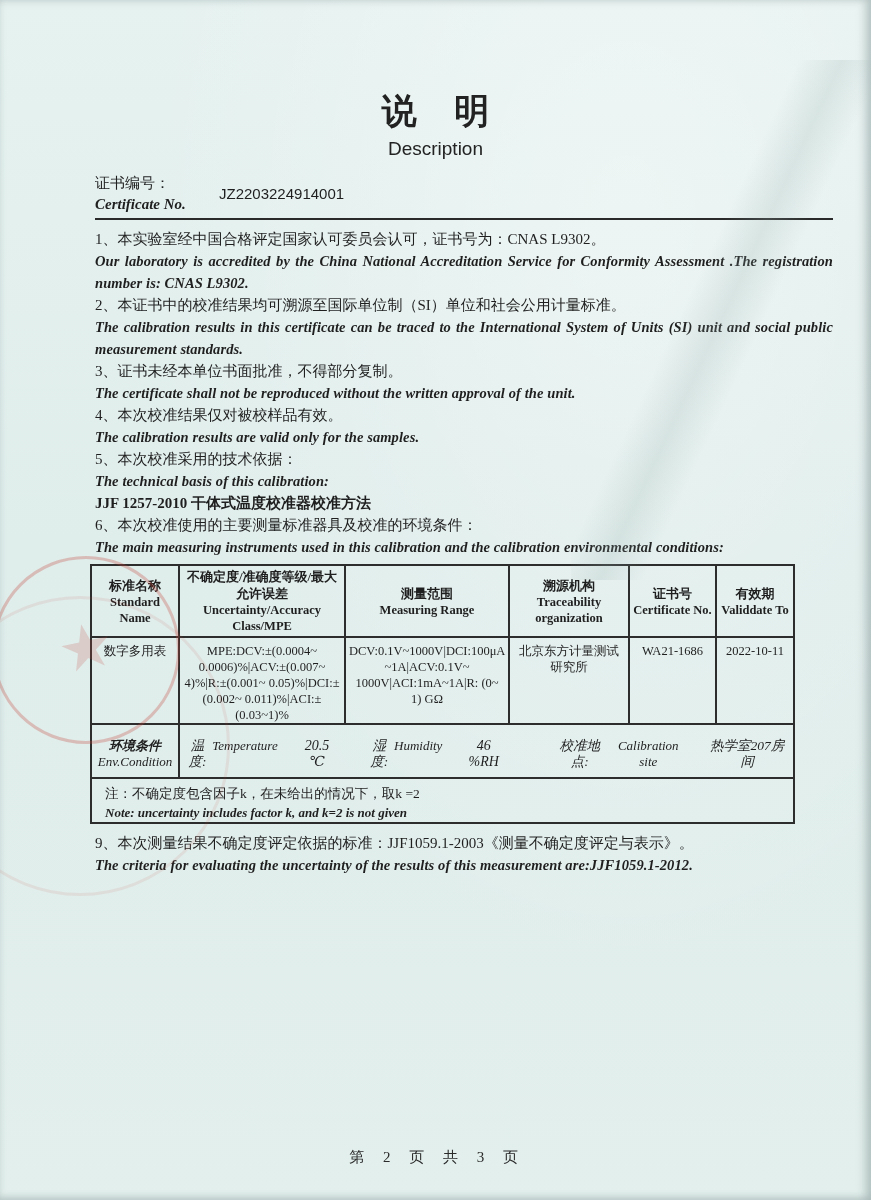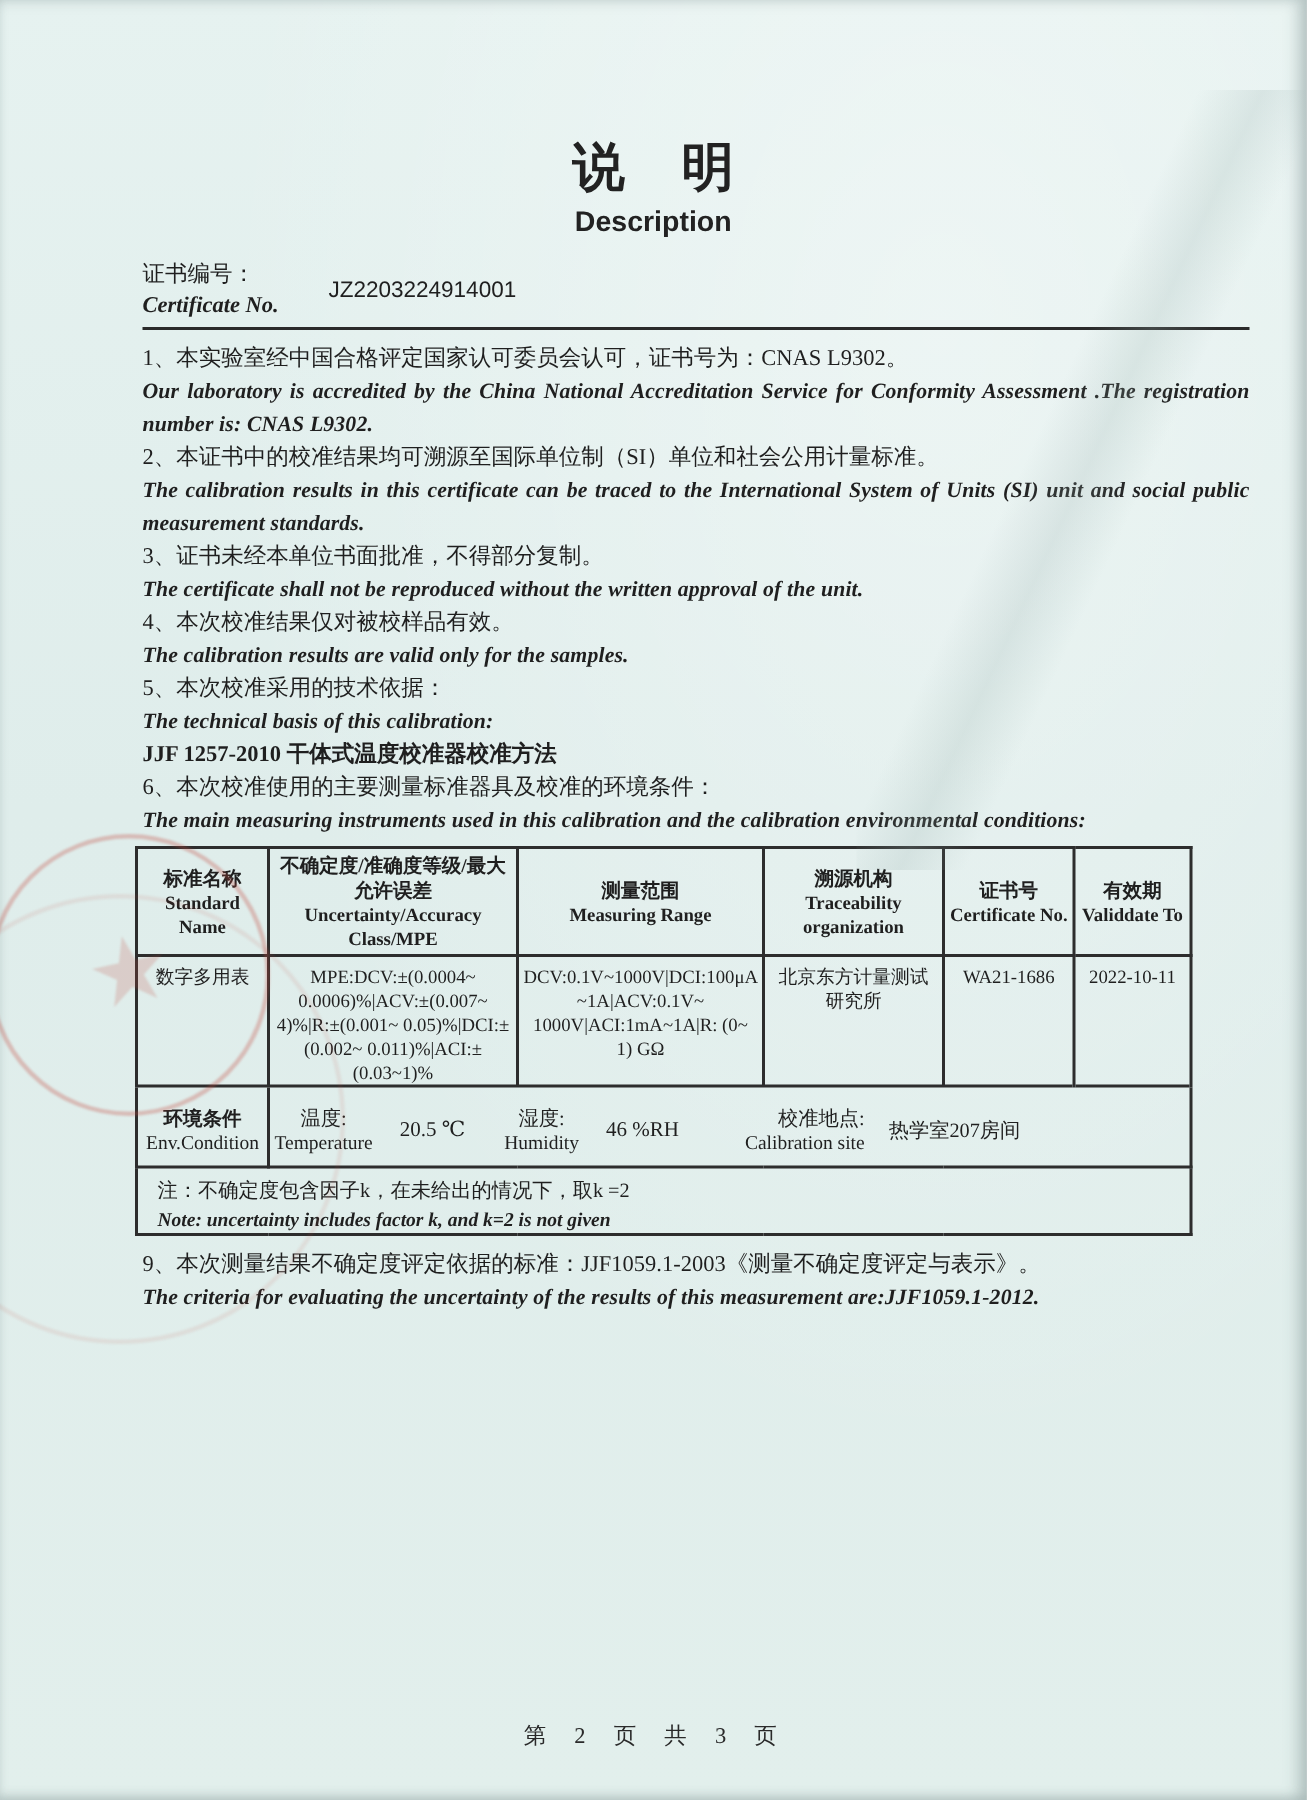--- a/index.html
+++ b/index.html
@@ -12,21 +12,21 @@
       radial-gradient(ellipse at 72% 18%, rgba(255,255,255,0.35), transparent 55%),
       linear-gradient(180deg,#e6f2f0 0%,#dfedeb 45%,#e2efec 100%);
     box-shadow: inset -6px 0 9px rgba(110,130,128,0.35), inset 0 -3px 6px rgba(140,160,158,0.25);
   }
   .crease { position:absolute; right:0; top:60px; width:300px; height:520px; pointer-events:none;
     background:linear-gradient(115deg, transparent 42%, rgba(150,175,172,0.22) 50%, transparent 58%); }
 
   .title-cn { margin-top:88px; text-align:center; font-family:"Liberation Sans","DejaVu Sans",sans-serif;
     font-weight:bold; font-size:35px; letter-spacing:14px; text-indent:14px; color:#222; }
   .title-en { text-align:center; font-family:"Liberation Sans","DejaVu Sans",sans-serif;
-    font-weight:bold; font-size:19px; margin-top:3px; color:#222; }
+    font-weight:normal; font-size:19px; margin-top:3px; color:#222; }
 
   .content { margin-left:95px; margin-right:38px; }
 
   .cert-block { display:flex; align-items:center; margin-top:13px;
     border-bottom:2.5px solid #2a2a2a; padding-bottom:3px; }
   .cert-labels { width:110px; }
   .cert-label-cn { font-size:15px; line-height:21px; }
   .cert-label-en { font-size:15px; font-weight:bold; font-style:italic; line-height:21px; }
   .cert-no { font-family:"Liberation Sans","DejaVu Sans",sans-serif; font-size:15px; margin-left:14px; margin-top:-2px; }
 
@@ -42,26 +42,26 @@
   col.c1{width:88px} col.c2{width:166px} col.c3{width:164px} col.c4{width:120px} col.c5{width:87px} col.c6{width:78px}
   .std-table thead th { height:72px; vertical-align:middle; text-align:center; padding:2px; }
   .hcn { font-size:13px; font-weight:bold; line-height:17px; }
   .hen { font-size:12.5px; font-weight:bold; line-height:16px; }
   tr.r1 td { height:84px; border-bottom:none; }
   tr.r2 td { height:142px; border-top:none; }
   .std-table tbody td { vertical-align:top; text-align:center; padding:5px 3px 0 3px;
     font-size:12.5px; line-height:16px; }
   td.cmpe, td.crange { font-size:12px; }
   td.ccert, td.cvalid { white-space:nowrap; }
-  tr.envr td { height:54px; vertical-align:middle; }
+  tr.envr td { height:54px; vertical-align:middle;font-style:italic; }
   td.env-label { text-align:center; }
   .env-en { font-size:13px; line-height:16px; }
   td.env-content { text-align:left; padding:0 0 0 14px; }
   .env-flex { display:flex; align-items:center; gap:0; font-size:13.5px; }
-  .env-pair { display:inline-flex; flex-direction:column; line-height:16px; }
+  .env-pair { display:inline-flex; flex-direction:row; line-height:16px; }
   .env-val { font-size:14px; margin:0 26px 0 18px; }
   .env-site-val { font-size:13.5px; margin-left:16px; }
   .env-pair-site { margin-left:18px;align-items:flex-end; }
   tr.noter td { height:44px; vertical-align:middle; padding-left:13px; text-align:left; }
   .note-cn { font-size:13.5px; line-height:19px; }
   .note-en { font-size:13px; font-weight:bold; font-style:italic; line-height:19px; }
 
   .footer { position:absolute; left:0; right:0; top:1148px; text-align:center;
     font-size:15px; letter-spacing:4px; word-spacing:7px; color:#2a2a2a; }
 

